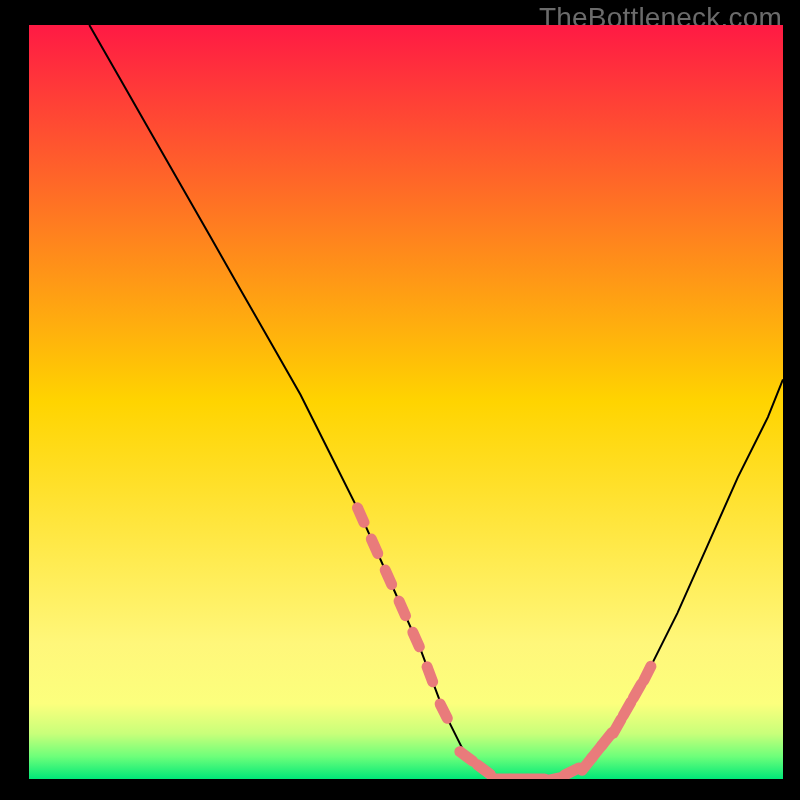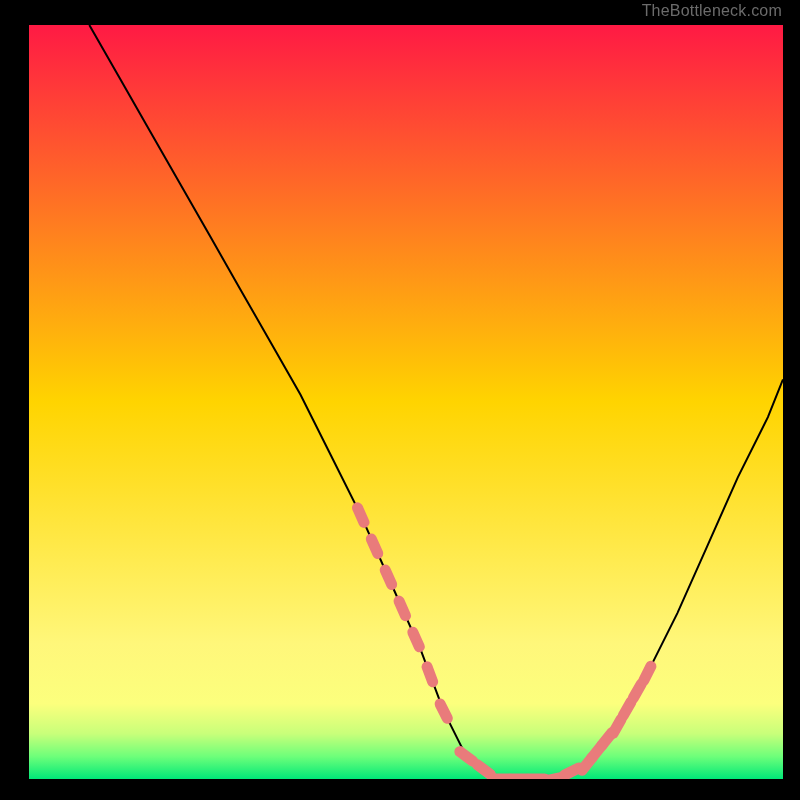--- a/index.html
+++ b/index.html
@@ -16,21 +16,21 @@
     top: 25px;
     width: 754px;
     height: 754px;
     background: #000;
   }
   .attribution {
     position: absolute;
     top: 2px;
     right: 18px;
     font-family: Arial, Helvetica, sans-serif;
-    font-size: 16px;
+    font-size: 28px;
     color: #6b6b6b;
     font-weight: 400;
     letter-spacing: 0.2px;
   }
   svg {
     display: block;
   }
 </style>
 </head>
 <body>

